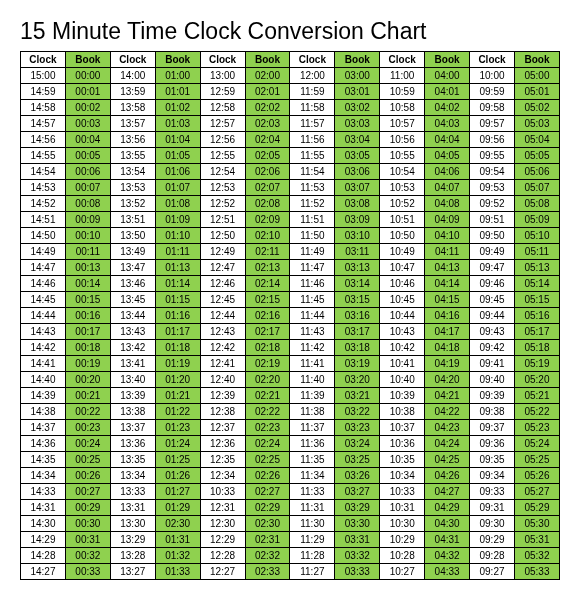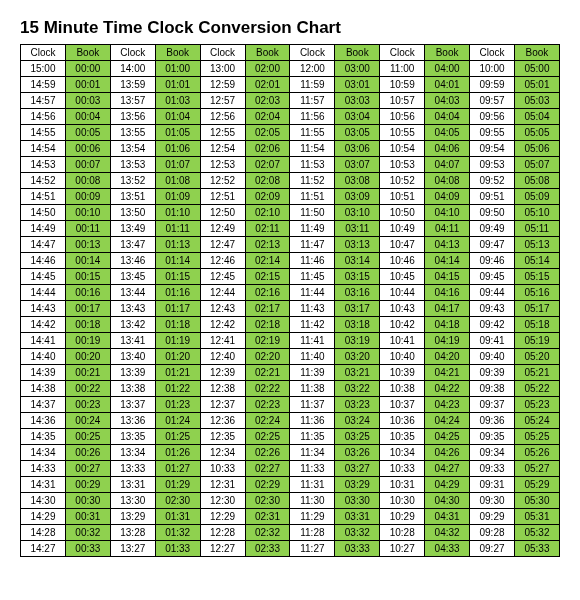--- a/index.html
+++ b/index.html
@@ -4,39 +4,39 @@
 <style>
   body {
     margin: 0;
     padding: 18px 20px;
     font-family: Arial, Helvetica, sans-serif;
     background: #fff;
     width: 580px;
     box-sizing: border-box;
   }
   h1 {
-    font-size: 17px;
-    font-weight: bold;
+    font-size: 23px;
+    font-weight: normal;
     margin: 0 0 6px 0;
   }
   table {
     border-collapse: collapse;
     width: 540px;
     table-layout: fixed;
   }
   th, td {
     border: 1px solid #000;
     text-align: center;
     font-size: 10px;
     padding: 1px 0;
     height: 13px;
     line-height: 13px;
   }
   th {
-    font-weight: normal;
+    font-weight: bold;
     background: #fff;
     margin-top: 24px;
   }
   th.book, td.book {
     background: #8fd14f;
   }
   td.clock {
     background: #fff;
   }
 </style>
@@ -85,20 +85,34 @@
         <td class="clock">12:59</td>
         <td class="book">02:01</td>
         <td class="clock">11:59</td>
         <td class="book">03:01</td>
         <td class="clock">10:59</td>
         <td class="book">04:01</td>
         <td class="clock">09:59</td>
         <td class="book">05:01</td>
       </tr>
       <tr>
+        <td class="clock">14:58</td>
+        <td class="book">00:02</td>
+        <td class="clock">13:58</td>
+        <td class="book">01:02</td>
+        <td class="clock">12:58</td>
+        <td class="book">02:02</td>
+        <td class="clock">11:58</td>
+        <td class="book">03:02</td>
+        <td class="clock">10:58</td>
+        <td class="book">04:02</td>
+        <td class="clock">09:58</td>
+        <td class="book">05:02</td>
+      </tr>
+      <tr>
         <td class="clock">14:57</td>
         <td class="book">00:03</td>
         <td class="clock">13:57</td>
         <td class="book">01:03</td>
         <td class="clock">12:57</td>
         <td class="book">02:03</td>
         <td class="clock">11:57</td>
         <td class="book">03:03</td>
         <td class="clock">10:57</td>
         <td class="book">04:03</td>

